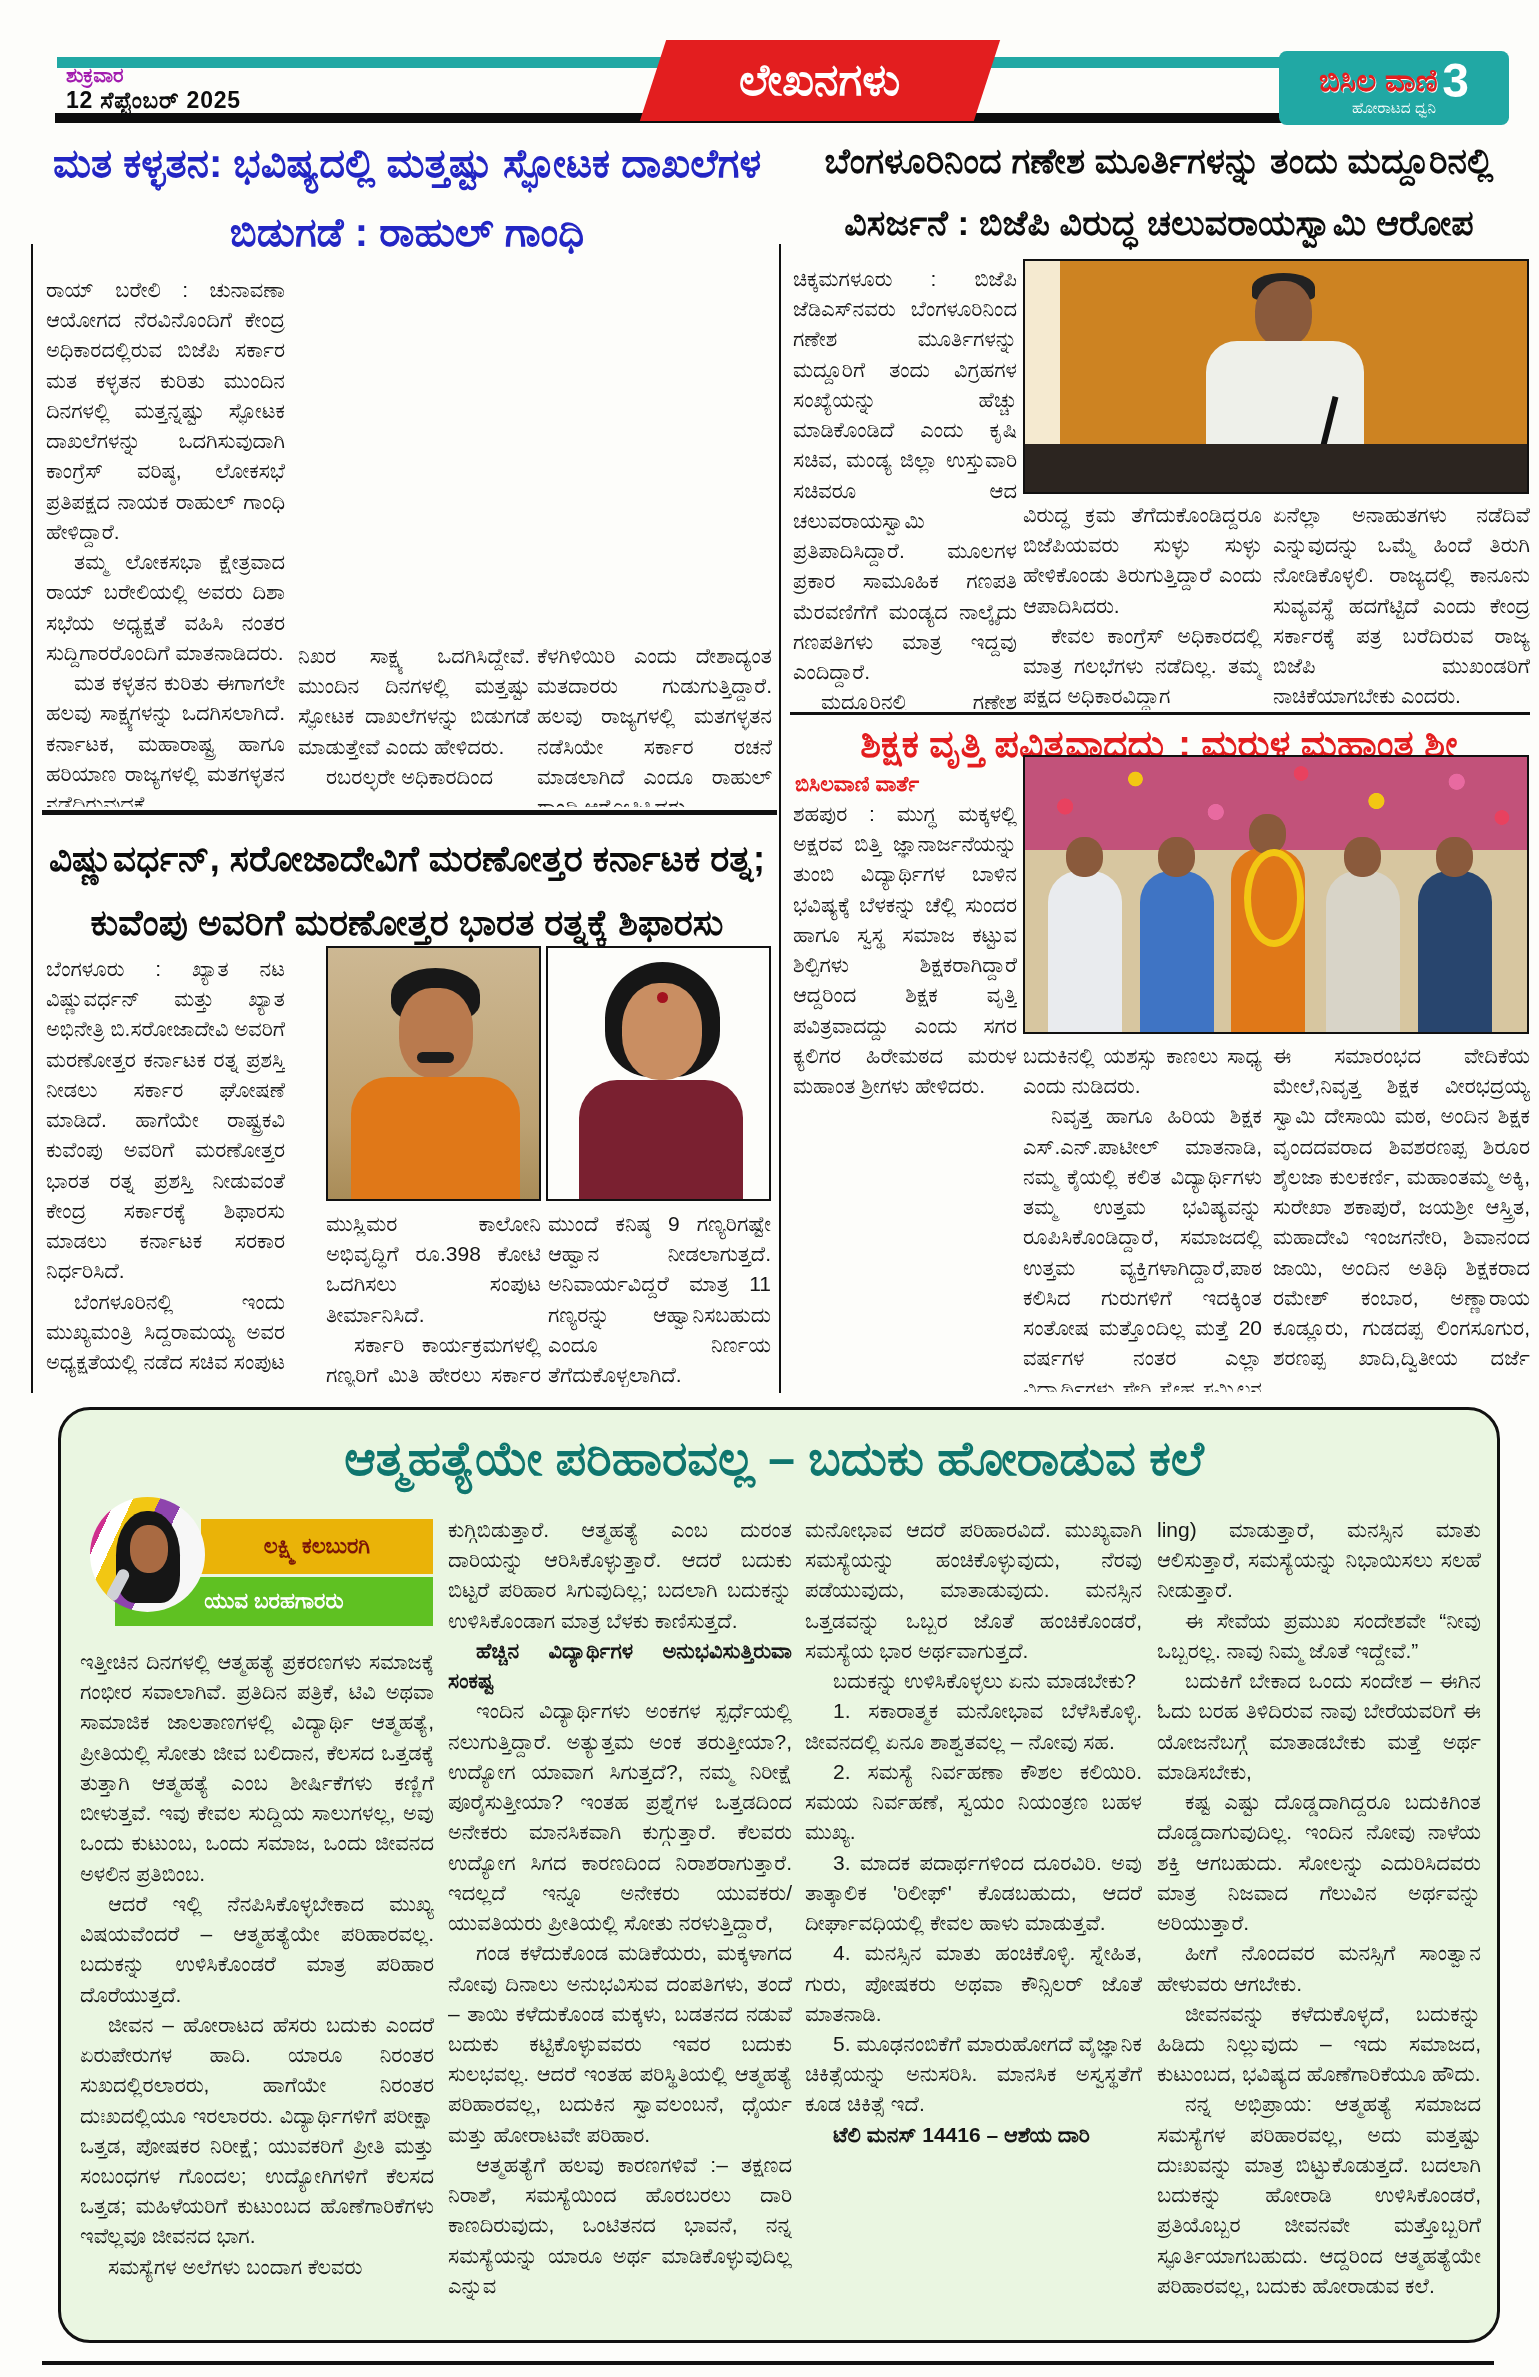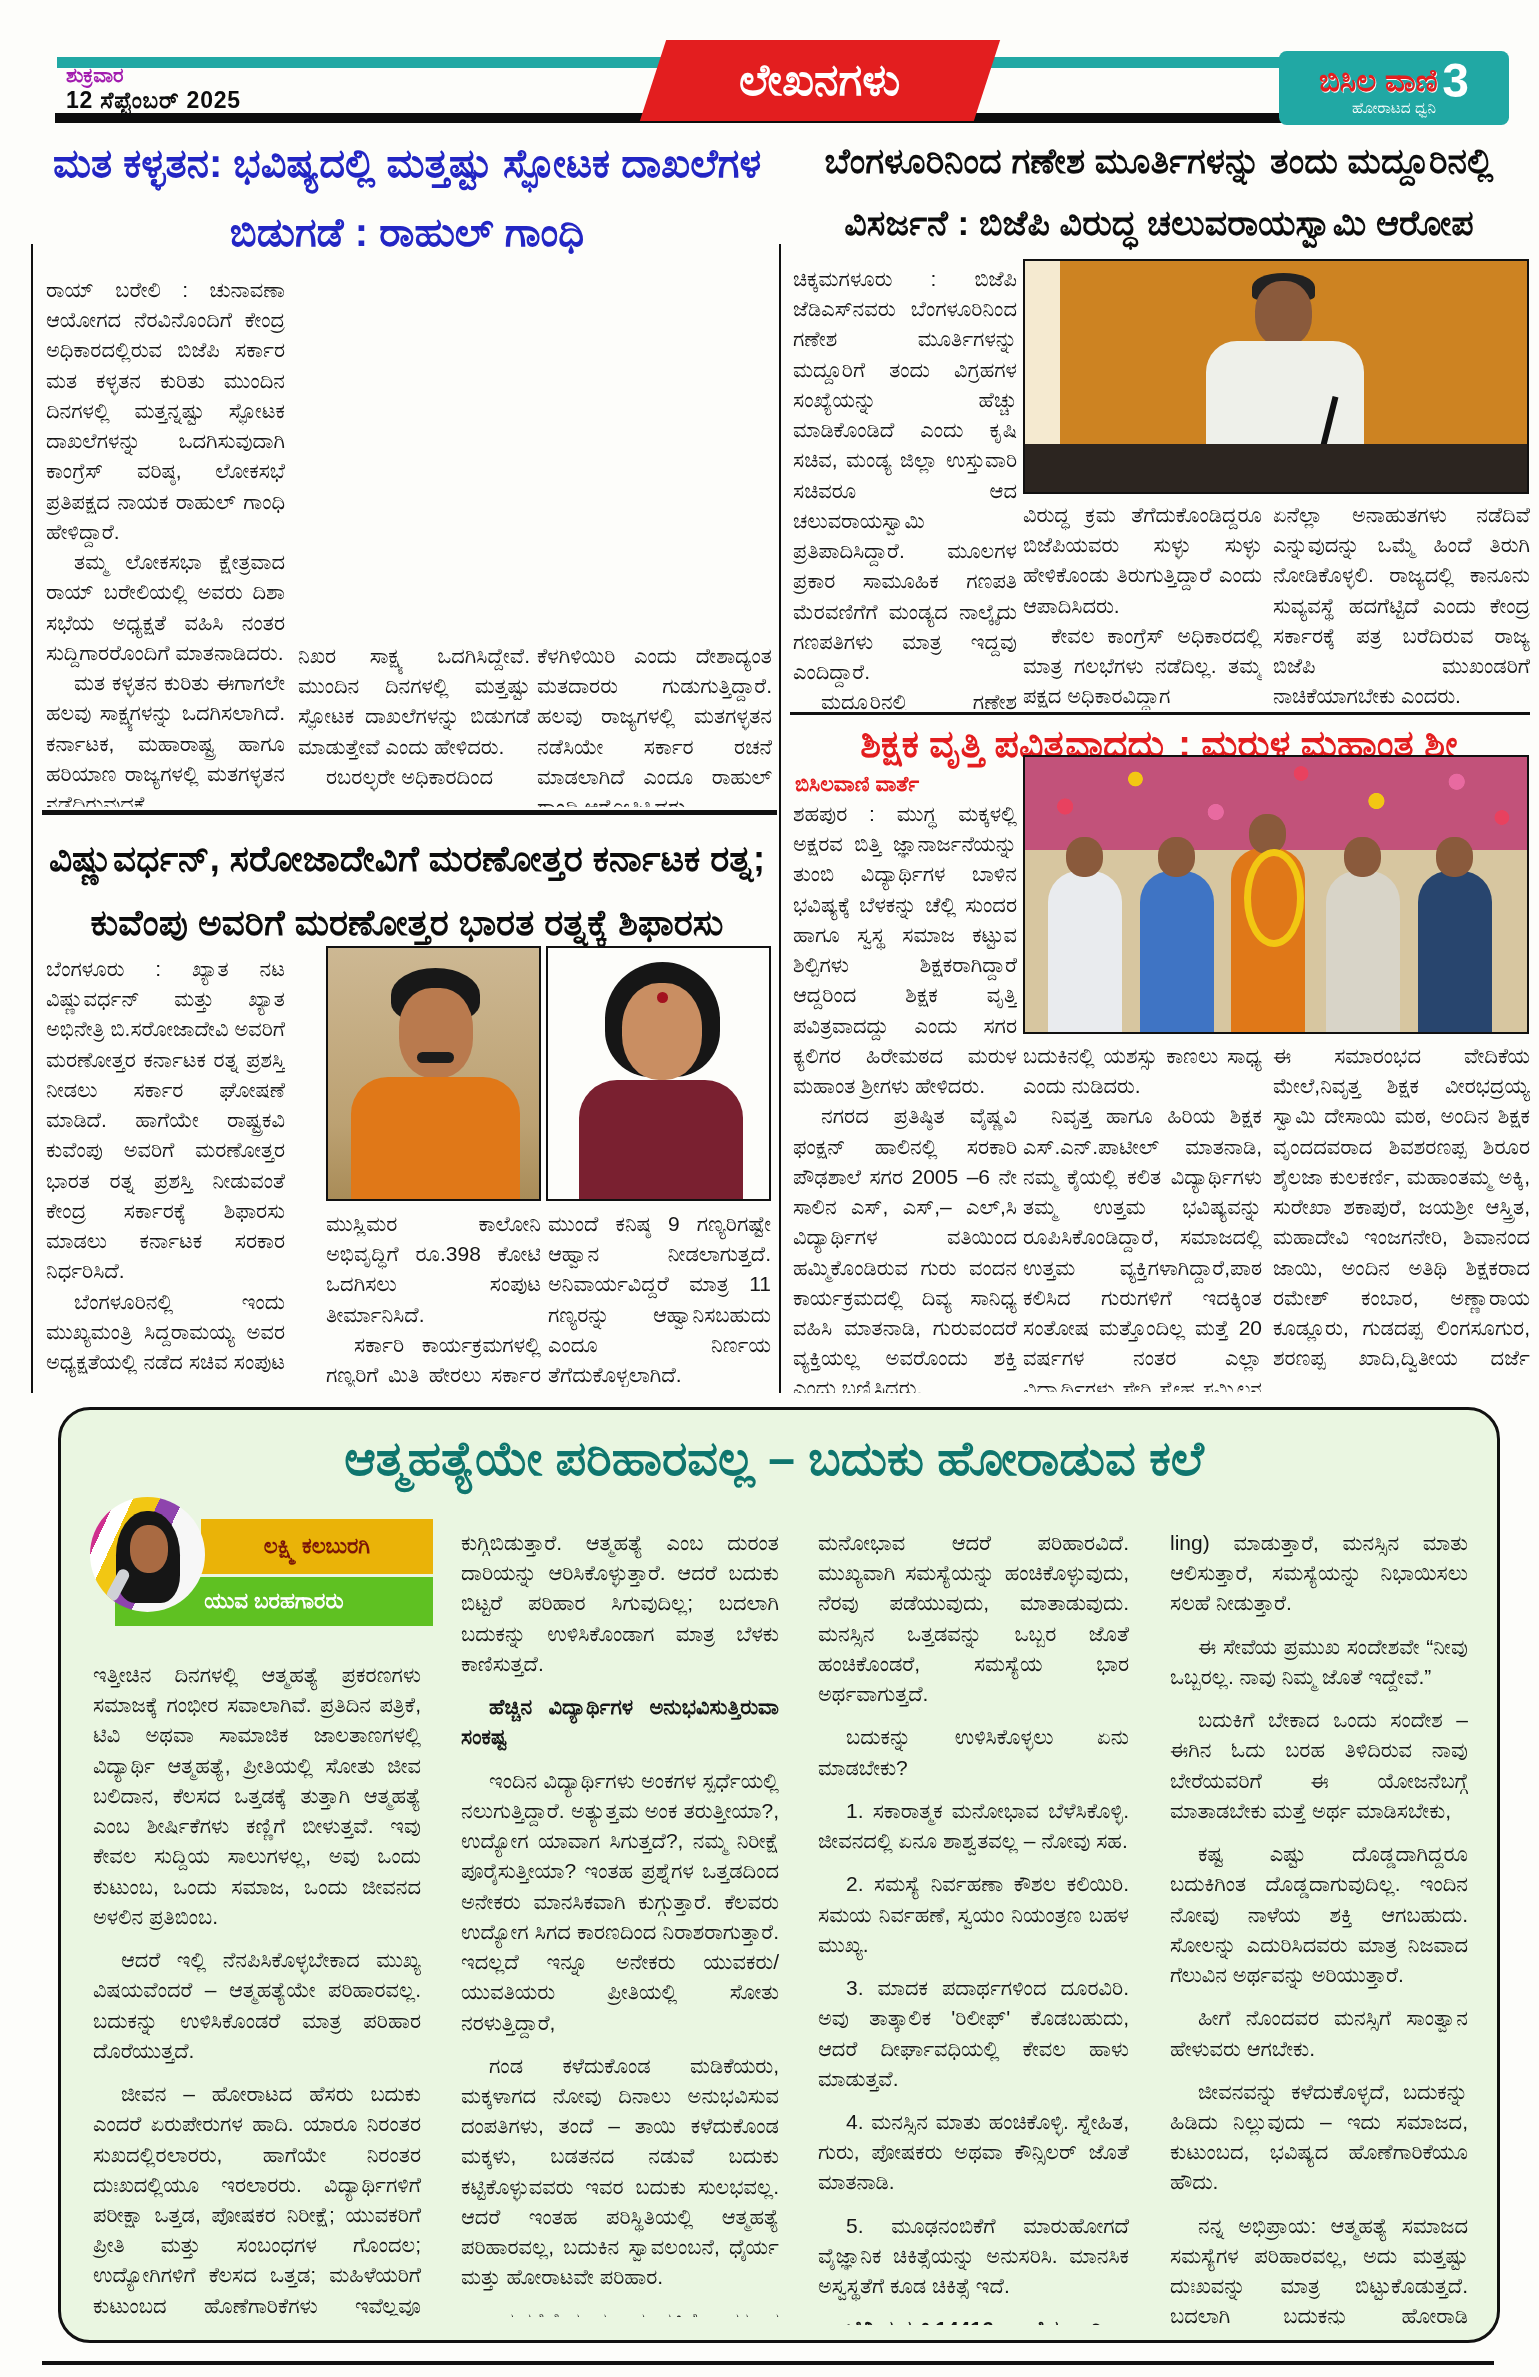--- a/index.html
+++ b/index.html
@@ -120,21 +120,21 @@
   .author-photo .faceA{position:absolute;left:40px;top:28px;width:38px;height:48px;background:#a96a42;border-radius:46%;}
   .author-photo .micA{position:absolute;left:21.5px;top:71px;width:12.3px;height:34px;background:#cfd2d6;border-radius:6.1px;transform:rotate(28deg);}
   .author-name-box{left:201px;top:1519px;width:232px;height:55px;background:#eab308;display:flex;align-items:center;justify-content:center;z-index:2;}
   .author-name{color:#7a1508;font-size:21.5px;font-weight:800;}
   .author-role-box{left:115px;top:1577px;width:318px;height:49px;background:#5fc122;display:flex;align-items:center;justify-content:center;z-index:1;}
   .author-role{color:#fff;font-size:21.5px;font-weight:700;}
   .a5-c1{left:80px;top:1647px;width:354px;height:669px;}
   .a5-c2{left:448px;top:1515px;width:344px;height:802px;}
   .a5-c3{left:805px;top:1515px;width:337px;height:810px;}
   .a5-c4{left:1157px;top:1515px;width:324px;height:810px;}
-  .a5-c3 p,.a5-c4 p,.a5-c1 p,.a5-c2 p{margin:13px;}
+  .a5-c3 p,.a5-c4 p,.a5-c1 p,.a5-c2 p{margin:0;}
   .subhead{font-weight:700;}
 </style>
 </head>
 <body>
 
 <div class="page">
 
   <div class="abs teal-band"></div>
   <div class="abs black-bar"></div>
 
@@ -227,21 +227,20 @@
   </div>
   <div class="abs col a2-cb">
     <p class="lead">ಮುಂದೆ ಕನಿಷ್ಠ 9 ಗಣ್ಯರಿಗಷ್ಟೇ ಆಹ್ವಾನ ನೀಡಲಾಗುತ್ತದೆ. ಅನಿವಾರ್ಯವಿದ್ದರೆ ಮಾತ್ರ 11 ಗಣ್ಯರನ್ನು ಆಹ್ವಾನಿಸಬಹುದು ಎಂದೂ ನಿರ್ಣಯ ತೆಗೆದುಕೊಳ್ಳಲಾಗಿದೆ.</p>
   </div>
 
   <div class="abs headline h-teacher">ಶಿಕ್ಷಕ ವೃತ್ತಿ ಪವಿತ್ರವಾದದ್ದು : ಮರುಳ ಮಹಾಂತ ಶ್ರೀ</div>
   <div class="abs byline-red">ಬಿಸಿಲವಾಣಿ ವಾರ್ತೆ</div>
 
   <div class="abs col a4-c1">
     <p class="lead">ಶಹಪುರ : ಮುಗ್ಧ ಮಕ್ಕಳಲ್ಲಿ ಅಕ್ಷರವ ಬಿತ್ತಿ ಜ್ಞಾನಾರ್ಜನೆಯನ್ನು ತುಂಬಿ ವಿದ್ಯಾರ್ಥಿಗಳ ಬಾಳಿನ ಭವಿಷ್ಯಕ್ಕೆ ಬೆಳಕನ್ನು ಚೆಲ್ಲಿ ಸುಂದರ ಹಾಗೂ ಸ್ವಸ್ಥ ಸಮಾಜ ಕಟ್ಟುವ ಶಿಲ್ಪಿಗಳು ಶಿಕ್ಷಕರಾಗಿದ್ದಾರೆ ಆದ್ದರಿಂದ ಶಿಕ್ಷಕ ವೃತ್ತಿ ಪವಿತ್ರವಾದದ್ದು ಎಂದು ಸಗರ ಕ್ಯಲಿಗರ ಹಿರೇಮಠದ ಮರುಳ ಮಹಾಂತ ಶ್ರೀಗಳು ಹೇಳಿದರು.</p>
-    <p>ನಗರದ ಪ್ರತಿಷ್ಠಿತ ವೈಷ್ಣವಿ ಫಂಕ್ಷನ್ ಹಾಲಿನಲ್ಲಿ ಸರಕಾರಿ ಪೌಢಶಾಲೆ ಸಗರ 2005 –6 ನೇ ಸಾಲಿನ ಎಸ್, ಎಸ್,– ಎಲ್,ಸಿ ವಿದ್ಯಾರ್ಥಿಗಳ ವತಿಯಿಂದ ಹಮ್ಮಿಕೊಂಡಿರುವ ಗುರು ವಂದನ ಕಾರ್ಯಕ್ರಮದಲ್ಲಿ ದಿವ್ಯ ಸಾನಿಧ್ಯ ವಹಿಸಿ ಮಾತನಾಡಿ, ಗುರುವಂದರೆ ವ್ಯಕ್ತಿಯಲ್ಲ ಅವರೊಂದು ಶಕ್ತಿ ಎಂದು ಬಣ್ಣಿಸಿದರು.</p>
 
   </div>
 
   <div class="abs photo ph-teachers">
     <div class="fig f1">
         <div class="h"></div>
       </div>
     <div class="fig f2">
         <div class="h"></div>
       </div>

